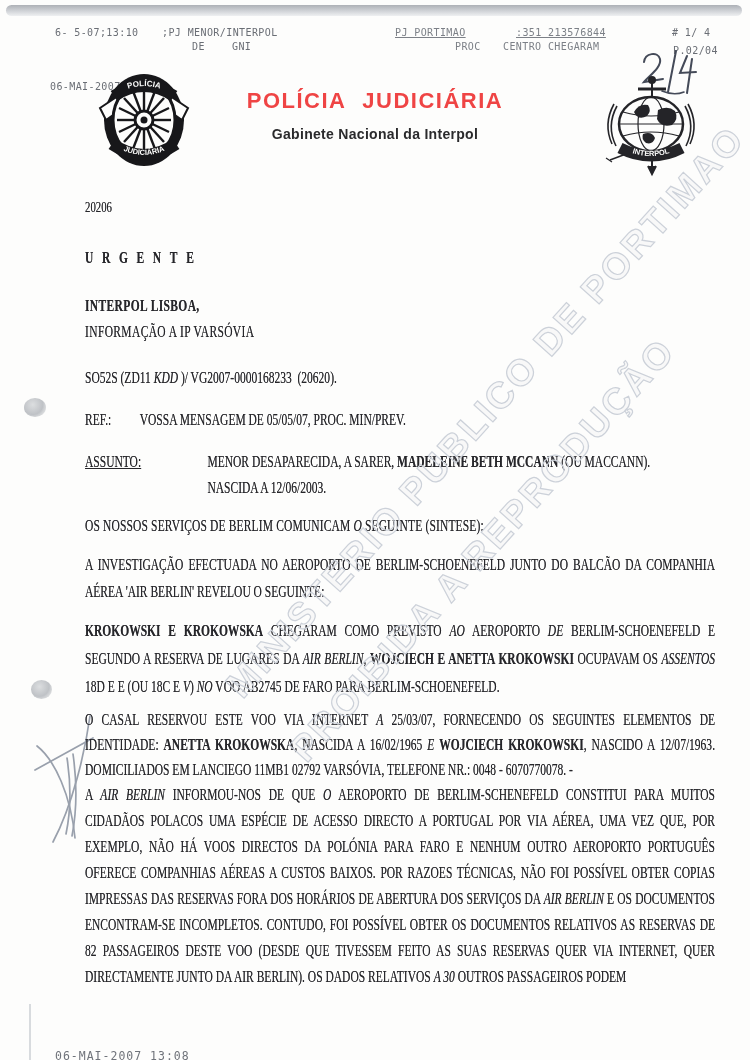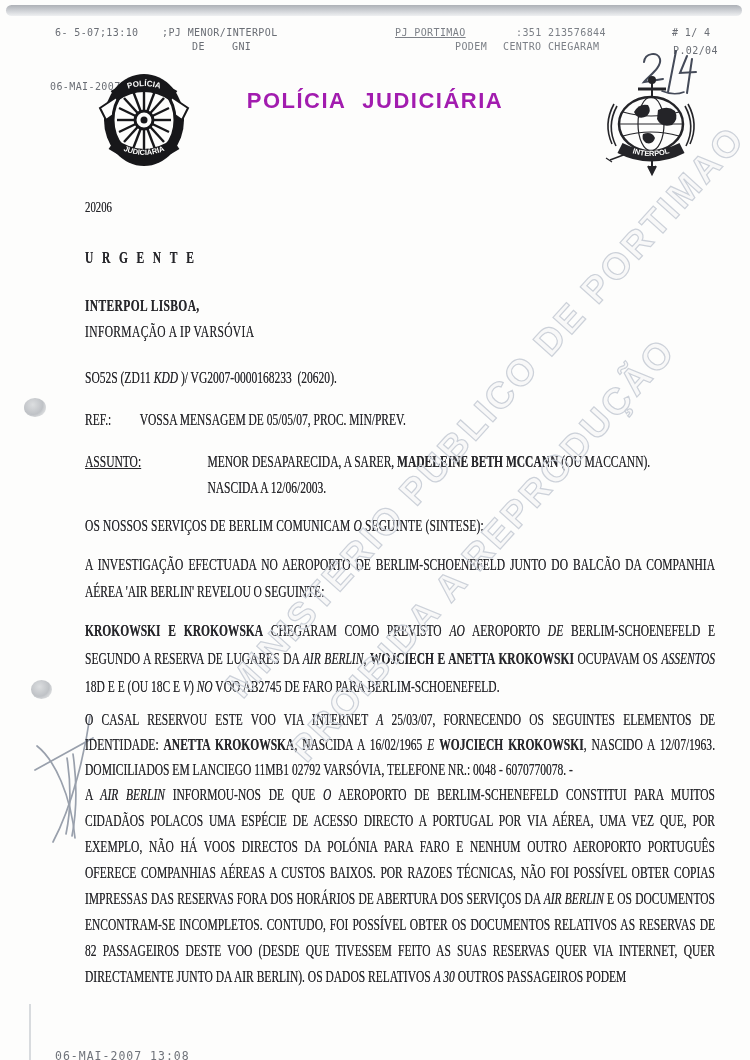--- a/index.html
+++ b/index.html
@@ -8,21 +8,21 @@
   
   .scanbar{position:absolute;top:5px;left:6px;width:736px;height:11px;border-radius:6px;
            background:linear-gradient(180deg,#9fa3aa 0%,#c9ccd1 55%,#eceef0 100%);opacity:.85;}
   
   .fax{position:absolute;font-family:"DejaVu Sans Mono",monospace;font-size:10px;
        color:#7c8087;white-space:nowrap;letter-spacing:.4px;}
   .fax.dark{color:#6a6e75;}
   
   .lh-title{position:absolute;top:88px;left:0;width:750px;text-align:center;
             font-family:"Liberation Sans",sans-serif;font-weight:bold;font-size:22px;
-            letter-spacing:1.5px;word-spacing:9px;color:#a21caf;}
+            letter-spacing:1.5px;word-spacing:9px;color:#ef4444;}
   .lh-sub{position:absolute;top:126px;left:0;width:750px;text-align:center;
           font-family:"Liberation Sans",sans-serif;font-weight:bold;font-size:14px;
           letter-spacing:.3px;color:#2a2a2c;}
   .pj-badge{position:absolute;top:68px;left:92px;}
   .interpol{position:absolute;top:74px;left:596px;}
   
   .wm{position:absolute;font-family:"Liberation Sans",sans-serif;font-weight:bold;
       white-space:nowrap;color:rgba(210,214,222,0.12);-webkit-text-stroke:1.2px #ccd1d9;
       font-size:37px;letter-spacing:3px;transform-origin:0 0;z-index:3;pointer-events:none;}
   .wm1{left:218px;top:678px;transform:rotate(-48deg);}
@@ -68,27 +68,27 @@
 </head>
 <body>
 
 <div class="page">
 
   <div class="scanbar"></div>
 
   <span class="fax dark" style="left:55px;top:27px;">6- 5-07;13:10</span>
   <span class="fax dark" style="left:162px;top:27px;">;PJ MENOR/INTERPOL</span>
   <span class="fax" style="left:395px;top:27px;text-decoration:underline;">PJ PORTIMAO</span>
-  <span class="fax" style="left:516px;top:27px;">:351 213576844</span>
+  <span class="fax" style="left:516px;top:27px;text-decoration:underline;">:351 213576844</span>
   <span class="fax dark" style="left:672px;top:27px;">#  1/  4</span>
 
   <span class="fax dark" style="left:50px;top:41px;margin-top:40px;">06-MAI-2007 13:06</span>
   <span class="fax dark" style="left:192px;top:41px;">DE</span>
   <span class="fax dark" style="left:232px;top:41px;">GNI</span>
-  <span class="fax" style="left:455px;top:41px;">PODEM</span>
+  <span class="fax" style="left:455px;top:41px;">PROC</span>
   <span class="fax" style="left:503px;top:41px;">CENTRO CHEGARAM</span>
   <span class="fax dark" style="left:673px;top:45px;">P.02/04</span>
 
   <svg class="hand-page" width="62" height="48" viewBox="0 0 62 48">
     <g stroke="#444a58" stroke-width="2" fill="none" stroke-linecap="round">
       <path d="M6 14 C 7 5, 20 3, 22 11 C 24 19, 11 28, 6 34 L 25 31"></path>
       <path d="M38 3 L 30 44"></path>
       <path d="M49 8 L 42 25 L 58 24"></path>
       <path d="M54 11 L 49 45"></path>
       <path d="M24 43 Q 36 48 46 44" stroke-width="1.6"></path>
@@ -126,20 +126,21 @@
       <textPath href="#pjtop" startOffset="50%" text-anchor="middle">POLÍCIA</textPath>
     </text>
     <path id="pjbot" d="M20 76 Q52 98 84 76" fill="none"></path>
     <path d="M20 76 Q52 98 84 76" stroke="#17171a" stroke-width="12" fill="none"></path>
     <text font-family="Liberation Sans, sans-serif" font-size="7.5" font-weight="bold" fill="#fdfdfc">
       <textPath href="#pjbot" startOffset="50%" text-anchor="middle">JUDICIÁRIA</textPath>
     </text>
   </svg>
 
   <div class="lh-title">POLÍCIA JUDICIÁRIA</div>
+  <div class="lh-sub">Gabinete Nacional da Interpol</div>
 
   <svg class="interpol" width="108" height="104" viewBox="0 0 108 104">
     <g stroke="#242428" fill="none" stroke-width="2">
       <line x1="56" y1="4" x2="56" y2="96"></line>
       <line x1="42" y1="15" x2="70" y2="15" stroke-width="3"></line>
       <circle cx="56" cy="6" r="3" fill="#242428"></circle>
       <path d="M52 92 L56 100 L60 92" fill="#242428"></path>
     </g>
     <ellipse cx="55" cy="50" rx="32" ry="27" fill="#fdfdfc" stroke="#242428" stroke-width="2.5"></ellipse>
     <ellipse cx="55" cy="50" rx="13" ry="27" fill="none" stroke="#242428" stroke-width="1.2"></ellipse>

